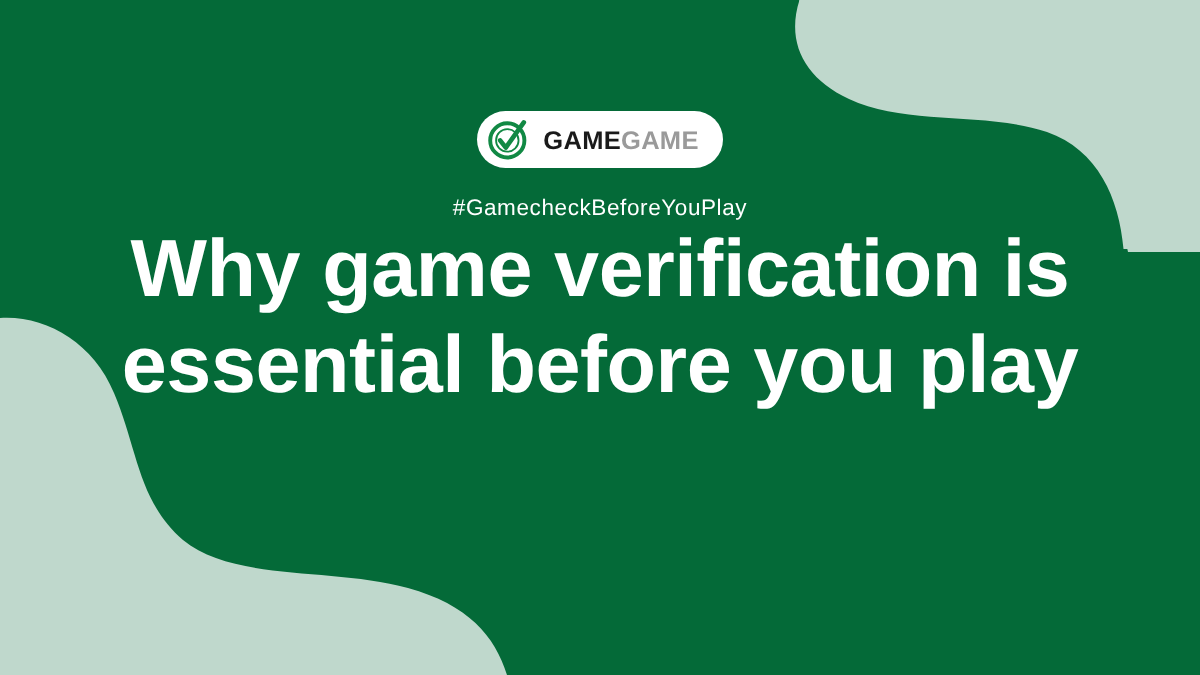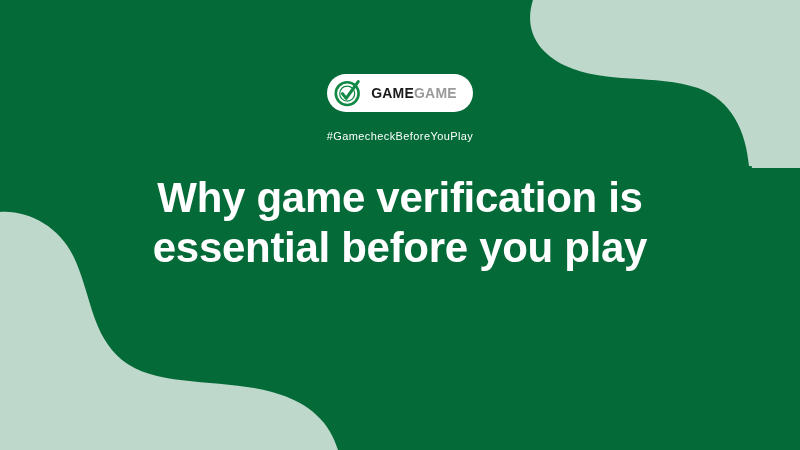--- a/index.html
+++ b/index.html
@@ -55,53 +55,53 @@
     box-sizing: border-box;
   }
   .logo-mark {
     width: 30px;
     height: 30px;
     flex: 0 0 30px;
     display: block;
     margin-right: 8px;
   }
   .logo-wordmark {
-    font-size: 14px;
+    font-size: 17px;
     letter-spacing: 0.2px;
     line-height: 1;
     white-space: nowrap;
     display: flex;
     align-items: flex-end;
   }
   .wm-game {
     color: #1A1A1A;
     font-weight: bold;
   }
   .wm-check {
     color: #9A9A9A;
     font-weight: bold;
   }
 
   
   .hashtag {
     margin-top: 19px;
     color: #FFFFFF;
-    font-size: 11px;
+    font-size: 15px;
     font-weight: normal;
     letter-spacing: 0.4px;
     line-height: 1;
     white-space: nowrap;
   }
 
   
   .headline {
-    margin-top: 31px;
+    margin-top: 2px;
     width: 640px;
     color: #FFFFFF;
-    font-size: 42px;
+    font-size: 54px;
     font-weight: bold;
     line-height: 1.18;
     text-align: center;
     letter-spacing: -0.3px;
   }
 </style>
 </head>
 <body>
 
 <div id="slide">

